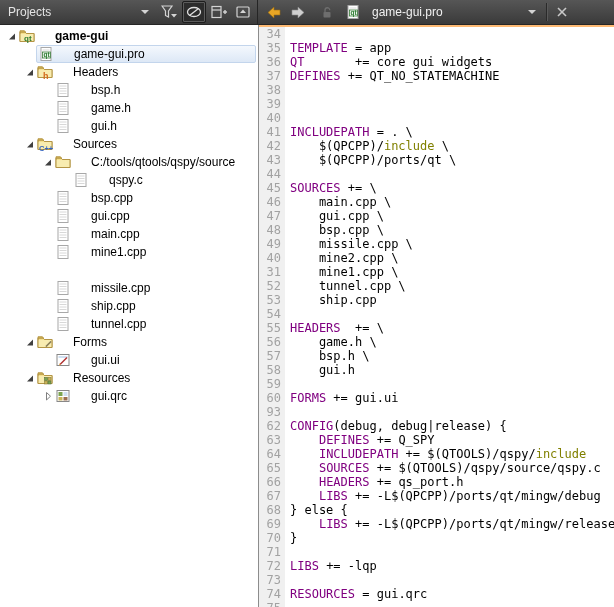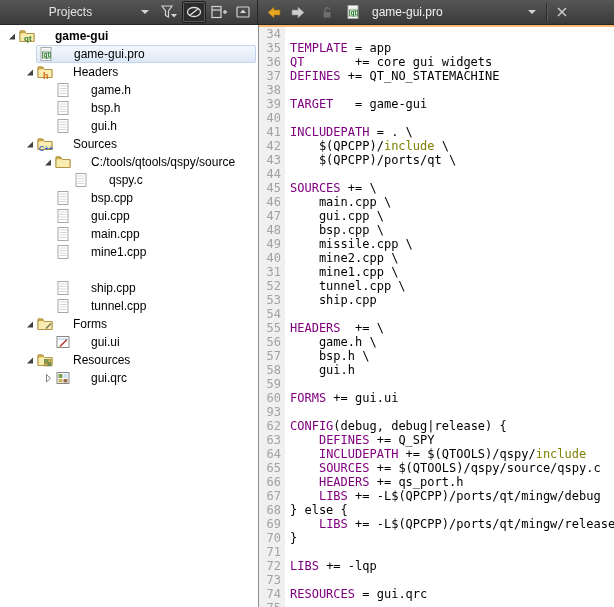--- a/index.html
+++ b/index.html
@@ -6,21 +6,20 @@
   body{
     width:614px;height:607px;overflow:hidden;background:#fff;
     font-family:"Liberation Sans",sans-serif;position:relative;
     -webkit-font-smoothing:antialiased;
   }
   
   .topbar{
     position:absolute;top:0;left:0;right:0;height:24px;display:flex;
     background:linear-gradient(#565656,#3a3a3a);
     border-bottom:1px solid #262626;
-    text-align:center;
   }
   .panel-header{
     width:258px;display:flex;align-items:center;box-sizing:border-box;
     padding-left:8px;border-right:1px solid #252525;
   }
   .panel-title{color:#e4e4e4;font-size:12px;flex:1;}
   .icon-btn{
     width:22px;height:20px;display:flex;align-items:center;justify-content:center;
     border-radius:2px;margin:0 1px;flex:none;
   }
@@ -211,37 +210,37 @@
       <span class="row-inner">
         <span class="tree-icon">
           <svg width="16" height="16">
   <rect x="3" y="1.5" width="10" height="13" fill="#ffffff" stroke="#a8a8a8" stroke-width="1"></rect>
   <line x1="4.5" y1="4" x2="11.5" y2="4" stroke="#d8d8d8"></line>
   <line x1="4.5" y1="6.5" x2="11.5" y2="6.5" stroke="#d8d8d8"></line>
   <line x1="4.5" y1="9" x2="11.5" y2="9" stroke="#d8d8d8"></line>
   <line x1="4.5" y1="11.5" x2="11.5" y2="11.5" stroke="#d8d8d8"></line>
           </svg>
         </span>
+        <span class="tree-label">bsp.h</span>
+      </span>
+    </div>
+    <div class="tree-row">
+      <span style="width: 42px; flex: 0 0 auto;"></span>
+      <span class="arrow-slot"></span>
+      <span class="row-inner">
+        <span class="tree-icon">
+          <svg width="16" height="16">
+  <rect x="3" y="1.5" width="10" height="13" fill="#ffffff" stroke="#a8a8a8" stroke-width="1"></rect>
+  <line x1="4.5" y1="4" x2="11.5" y2="4" stroke="#d8d8d8"></line>
+  <line x1="4.5" y1="6.5" x2="11.5" y2="6.5" stroke="#d8d8d8"></line>
+  <line x1="4.5" y1="9" x2="11.5" y2="9" stroke="#d8d8d8"></line>
+  <line x1="4.5" y1="11.5" x2="11.5" y2="11.5" stroke="#d8d8d8"></line>
+          </svg>
+        </span>
         <span class="tree-label">game.h</span>
-      </span>
-    </div>
-    <div class="tree-row">
-      <span style="width: 42px; flex: 0 0 auto;"></span>
-      <span class="arrow-slot"></span>
-      <span class="row-inner">
-        <span class="tree-icon">
-          <svg width="16" height="16">
-  <rect x="3" y="1.5" width="10" height="13" fill="#ffffff" stroke="#a8a8a8" stroke-width="1"></rect>
-  <line x1="4.5" y1="4" x2="11.5" y2="4" stroke="#d8d8d8"></line>
-  <line x1="4.5" y1="6.5" x2="11.5" y2="6.5" stroke="#d8d8d8"></line>
-  <line x1="4.5" y1="9" x2="11.5" y2="9" stroke="#d8d8d8"></line>
-  <line x1="4.5" y1="11.5" x2="11.5" y2="11.5" stroke="#d8d8d8"></line>
-          </svg>
-        </span>
-        <span class="tree-label">bsp.h</span>
       </span>
     </div>
     <div class="tree-row">
       <span style="width: 42px; flex: 0 0 auto;"></span>
       <span class="arrow-slot"></span>
       <span class="row-inner">
         <span class="tree-icon">
           <svg width="16" height="16">
   <rect x="3" y="1.5" width="10" height="13" fill="#ffffff" stroke="#a8a8a8" stroke-width="1"></rect>
   <line x1="4.5" y1="4" x2="11.5" y2="4" stroke="#d8d8d8"></line>
@@ -368,20 +367,36 @@
   <line x1="4.5" y1="9" x2="11.5" y2="9" stroke="#d8d8d8"></line>
   <line x1="4.5" y1="11.5" x2="11.5" y2="11.5" stroke="#d8d8d8"></line>
           </svg>
         </span>
         <span class="tree-label">mine1.cpp</span>
       </span>
     </div>
     <div class="tree-row">
       <span style="width: 42px; flex: 0 0 auto;"></span>
       <span class="arrow-slot"></span>
+    </div>
+    <div class="tree-row">
+      <span style="width: 42px; flex: 0 0 auto;"></span>
+      <span class="arrow-slot"></span>
+      <span class="row-inner">
+        <span class="tree-icon">
+          <svg width="16" height="16">
+  <rect x="3" y="1.5" width="10" height="13" fill="#ffffff" stroke="#a8a8a8" stroke-width="1"></rect>
+  <line x1="4.5" y1="4" x2="11.5" y2="4" stroke="#d8d8d8"></line>
+  <line x1="4.5" y1="6.5" x2="11.5" y2="6.5" stroke="#d8d8d8"></line>
+  <line x1="4.5" y1="9" x2="11.5" y2="9" stroke="#d8d8d8"></line>
+  <line x1="4.5" y1="11.5" x2="11.5" y2="11.5" stroke="#d8d8d8"></line>
+          </svg>
+        </span>
+        <span class="tree-label">missile.cpp</span>
+      </span>
     </div>
     <div class="tree-row">
       <span style="width: 42px; flex: 0 0 auto;"></span>
       <span class="arrow-slot"></span>
       <span class="row-inner">
         <span class="tree-icon">
           <svg width="16" height="16">
   <rect x="3" y="1.5" width="10" height="13" fill="#ffffff" stroke="#a8a8a8" stroke-width="1"></rect>
   <line x1="4.5" y1="4" x2="11.5" y2="4" stroke="#d8d8d8"></line>
   <line x1="4.5" y1="6.5" x2="11.5" y2="6.5" stroke="#d8d8d8"></line>
@@ -506,21 +521,20 @@
       <div class="code-line">
         <span class="lnum">37</span>
         <span class="ccontent"><span class="seg-k">DEFINES</span><span class="seg-t"> += QT_NO_STATEMACHINE</span></span>
       </div>
       <div class="code-line">
         <span class="lnum">38</span>
         <span class="ccontent"></span>
       </div>
       <div class="code-line">
         <span class="lnum">39</span>
-        <span class="ccontent"><span class="seg-k">TARGET</span><span class="seg-t">   = game-gui</span></span>
       </div>
       <div class="code-line">
         <span class="lnum">40</span>
         <span class="ccontent"></span>
       </div>
       <div class="code-line">
         <span class="lnum">41</span>
         <span class="ccontent"><span class="seg-k">INCLUDEPATH</span><span class="seg-t"> = . \</span></span>
       </div>
       <div class="code-line">

